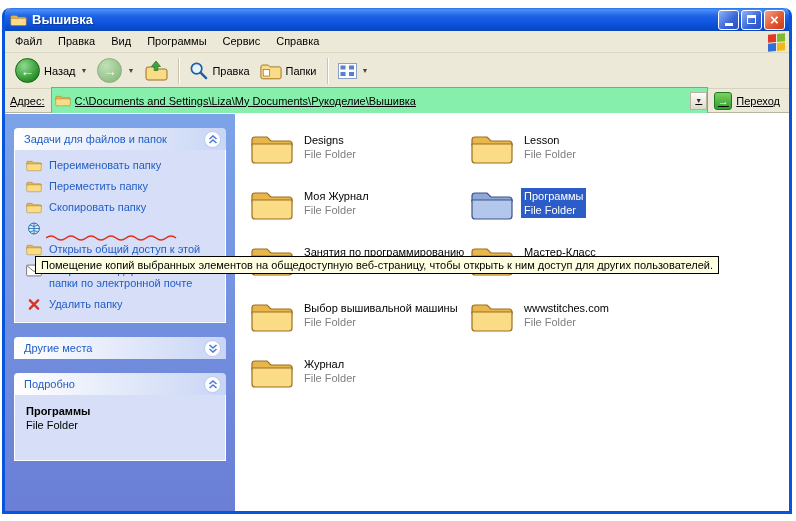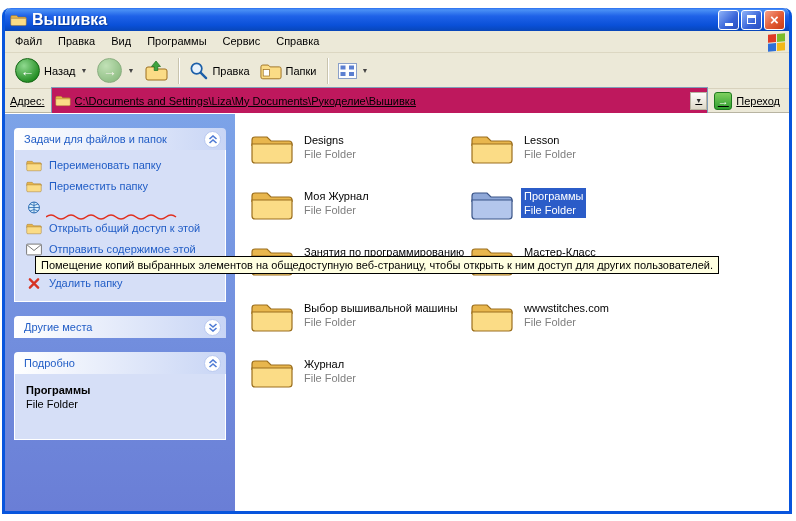--- a/index.html
+++ b/index.html
@@ -9,21 +9,21 @@
   .window { position:absolute; left:2px; top:8px; width:790px; height:506px;
             background:#ECE9D8; border-left:3px solid #0855DD; border-right:3px solid #0855DD;
             border-bottom:3px solid #0855DD; border-radius:8px 8px 0 0;
             display:flex; flex-direction:column; }
 
   
   .titlebar { height:23px; flex:0 0 23px; border-radius:6px 6px 0 0; padding:0 4px 0 5px;
               display:flex; align-items:center;
               background:linear-gradient(180deg,#2a6ff0 0%,#4a90f5 8%,#1f62e8 35%,#0a50d8 75%,#0846b8 100%); }
   .title-icon svg { width:17px; height:14px; display:block; }
-  .title-text { flex:1; margin-left:5px; color:#fff; font-weight:bold; font-size:16px;
+  .title-text { flex:1; margin-left:5px; color:#fff; font-weight:bold; font-size:13px;
                 text-shadow:1px 1px 1px #0a3a9a; }
   .win-btns { display:flex; gap:2px; }
   .win-btn { width:21px; height:20px; border-radius:3px; border:1px solid #fff;
              display:flex; align-items:center; justify-content:center; color:#fff; cursor:default; }
   .btn-min,.btn-max { background:linear-gradient(135deg,#8FB3F9 0%,#3763D8 60%,#2A50C0 100%); }
   .btn-close { background:linear-gradient(135deg,#F5A089 0%,#E25A33 55%,#C83C16 100%);
                font-size:15px; font-weight:bold; line-height:1; }
   .min-glyph { width:8px; height:3px; background:#fff; margin-top:9px; }
   .max-glyph { width:9px; height:9px; border:1px solid #fff; border-top-width:3px; }
 
@@ -50,21 +50,21 @@
   .drop { font-size:7px; color:#444; margin-left:1px; }
   .sep { width:1px; height:26px; background:#C9C4AE; box-shadow:1px 0 0 #fff; margin:0 4px; }
   .up-icon svg { width:24px; height:22px; display:block; }
   .search-ic svg { width:19px; height:19px; display:block; }
   .folders-ic svg { width:22px; height:18px; display:block; }
   .views-ic svg { width:19px; height:16px; display:block; }
 
   
   .addressbar { height:24px; flex:0 0 24px; background:#ECE9D8; display:flex; align-items:center;
                 gap:6px; padding:0 5px; border-bottom:1px solid #B8B4A2;text-decoration:underline; }
-  .addr-combo { flex:1; height:28px; background:#be185d; border:1px solid #7F9DB9;
+  .addr-combo { flex:1; height:28px; background:#86efac; border:1px solid #7F9DB9;
                 display:flex; align-items:center; gap:4px; padding-left:3px; }
   .addr-ic svg { width:16px; height:13px; display:block; }
   .addr-text { color:#000; white-space:nowrap; overflow:hidden; }
   .addr-drop { margin-left:auto; width:17px; height:18px; background:linear-gradient(#FDFDFB,#DDD8C8);
                border:1px solid #B8B4A2; display:flex; align-items:center; justify-content:center;
                font-size:7px; color:#333; }
   .go-btn { display:flex; align-items:center; gap:4px; padding-right:4px; color:#000; }
   .go-icon { width:18px; height:18px; border-radius:3px; color:#fff; font-weight:bold;
              background:linear-gradient(180deg,#7ED05E,#2F9E2F); border:1px solid #1E7A1E;
              display:flex; align-items:center; justify-content:center; }
@@ -249,20 +249,29 @@
   </div>
             <div class="task-item">
     <span class="task-icon">
                 <svg viewBox="0 0 44 35">
                   <path class="f-back" d="M2 9 q0-3 3-3 h12 l4 4 h18 q3 0 3 3 v1.5 H2z"></path>
                   <path class="f-front" d="M2 13 h40 v16 q0 3-3 3 H5 q-3 0-3-3z"></path>
                 </svg>
               </span>
     <span class="task-label">Переместить папку</span>
   </div>
+            <div class="task-item">
+    <span class="task-icon">
+                <svg viewBox="0 0 44 35">
+                  <path class="f-back" d="M2 9 q0-3 3-3 h12 l4 4 h18 q3 0 3 3 v1.5 H2z"></path>
+                  <path class="f-front" d="M2 13 h40 v16 q0 3-3 3 H5 q-3 0-3-3z"></path>
+                </svg>
+              </span>
+    <span class="task-label">Скопировать папку</span>
+  </div>
             <div class="task-item hovered">
     <span class="task-icon">
                 <svg viewBox="0 0 16 16">
                   <circle cx="8" cy="8" r="6.7" fill="#D9EDFB" stroke="#2467B0" stroke-width="1.2"></circle>
                   <path d="M1.3 8 h13.4 M8 1.3 v13.4 M3.2 3.8 q4.8 3.4 9.6 0 M3.2 12.2 q4.8 -3.4 9.6 0" fill="none" stroke="#2467B0" stroke-width="1"></path>
                 </svg>
               </span>
   <svg class="squiggle" width="135" height="7" viewBox="0 0 135 7">
                 <path d="M0 4 q5 -4 10 0 t10 0 t10 0 t10 0 t10 0 t10 0 t10 0 t10 0 t10 0 t10 0 t10 0 t10 0 t10 0" fill="none" stroke="#E03020" stroke-width="1.5"></path>
               </svg>

